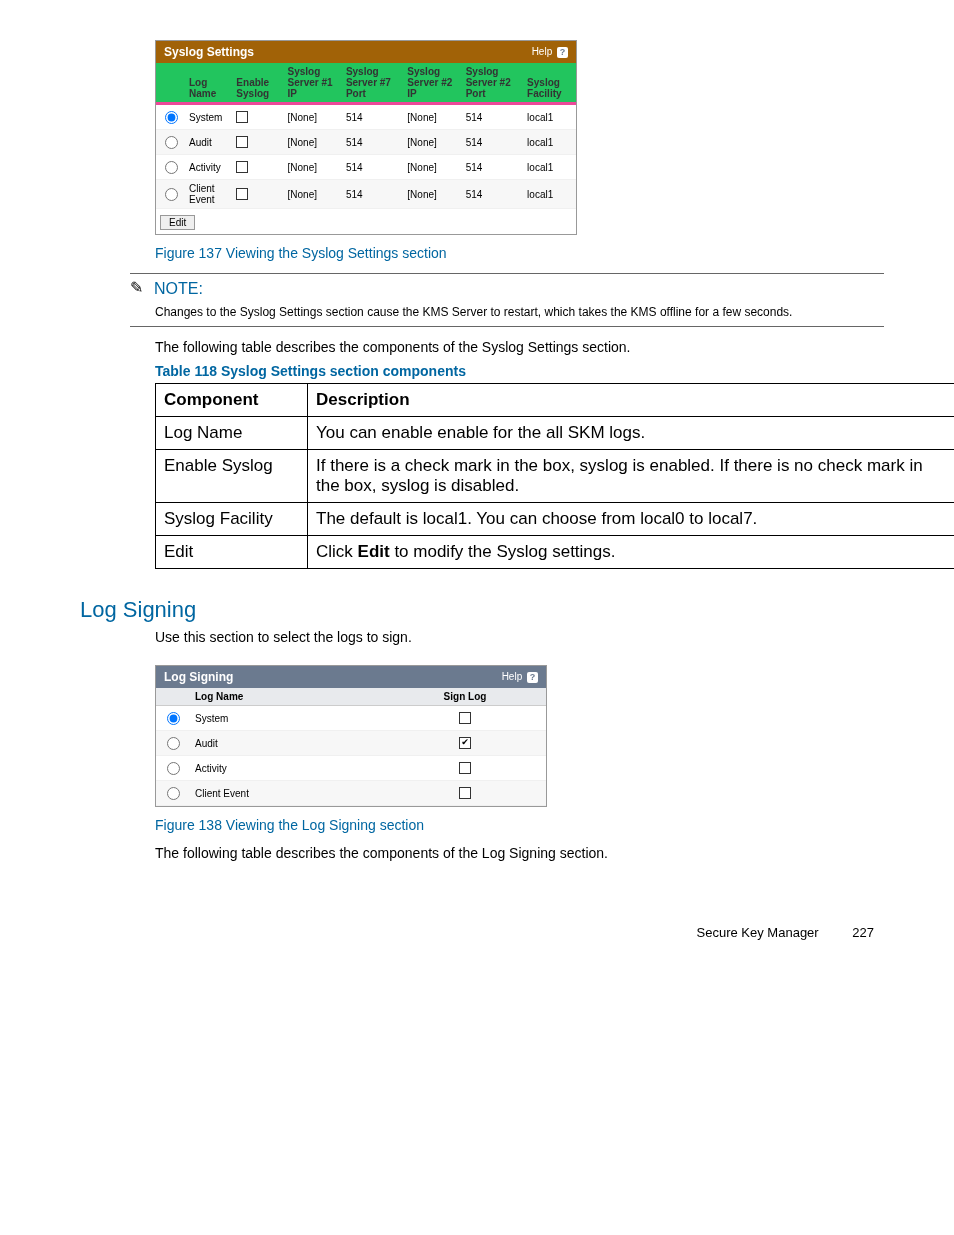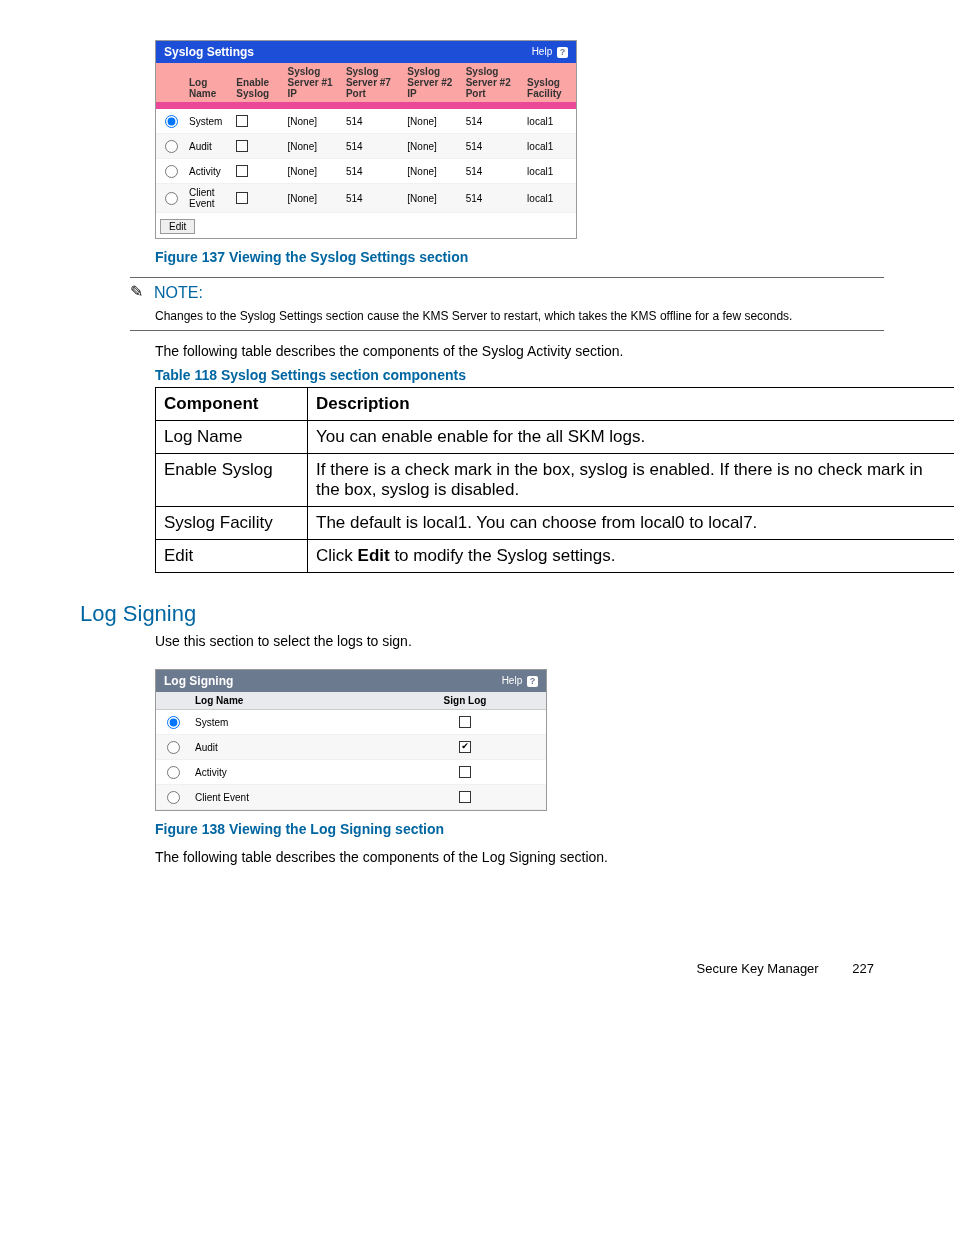--- a/index.html
+++ b/index.html
@@ -13,21 +13,21 @@
     background: #fff;
   }
   .panel {
     width: 420px;
     margin-left: 85px;
     margin-bottom: 10px;
     border: 1px solid #999;
     background: #fff;
   }
   .panel-header {
-    background: #1d4ed8;
+    background: #a16207;
     color: #fff;
     font-weight: bold;
     padding: 4px 8px;
     font-size: 12px;
     display: flex;
     justify-content: space-between;
     align-items: center;
   }
   .panel-header .help {
     font-size: 10px;
@@ -40,26 +40,26 @@
     text-align:center;line-height:11px;
     font-weight:bold;font-size:9px;
     border-radius:2px;margin-left:2px;
   }
   .panel table {
     width: 100%;
     border-collapse: collapse;
     font-size: 10px;
   }
   .panel thead th {
-    background: #fca5a5;
+    background: #22c55e;
     color: #333;
     font-weight: bold;
     text-align: left;
     padding: 3px 4px;
-    border-bottom: 7px solid #ec4899;
+    border-bottom: 3px solid #ec4899;
     vertical-align: bottom;
   }
   .panel tbody td {
     padding: 3px 4px;
     border-bottom: 1px solid #f0f0f0;
     background: #fff;
   }
   .panel tbody tr:nth-child(even) td { background:#f7f7f7; }
   .radio-cell { width:14px; text-align:center; }
   .checkbox-box {
@@ -71,21 +71,21 @@
   }
   .btn {
     font-size: 10px;
     padding: 1px 8px;
     background: #efefef;
     border: 1px solid #999;
     cursor: pointer;
   }
   .fig-caption {
     color: #0066a1;
-    font-weight: bold;
+    font-weight: normal;
     font-size: 14px;
     margin: 0 0 12px 85px;
   }
   .hr { border:0;border-top:1px solid #666;margin:4px 0 4px 60px; }
   .note-row { display:flex;align-items:flex-start;margin-left:60px;margin-top:6px;}
   .note-icon { width:20px;font-size:16px;line-height:16px;margin-right:4px;}
   .note-label { color:#0066a1;font-size:16px;font-weight:normal; }
   .note-text { margin:6px 0 6px 85px;font-size:12px;line-height:1.35; }
   .body-text { margin:12px 0 8px 85px;font-size:14px; }
   .table-caption { color:#0066a1;font-weight:bold;font-size:14px;margin:6px 0 4px 85px; }
@@ -107,21 +107,21 @@
     font-weight:normal;
     font-size:22px;
     margin:28px 0 6px 10px;
   }
   .panel2 { width:390px;margin-left:85px;border:1px solid #999;margin-top:20px;margin-bottom:10px; }
   .panel2 .panel-header { background:#6b7a8f; }
   .panel2 table { font-size:10px;width:100%;border-collapse:collapse; }
   .panel2 thead th { background:#e8eaed;padding:3px 6px;font-weight:bold;text-align:left;border-bottom:1px solid #ccc; }
   .panel2 tbody td { padding:3px 6px;border-bottom:1px solid #f0f0f0; }
   .panel2 tbody tr:nth-child(even) td { background:#f7f7f7; }
-  .footer { margin-top:96px;text-align:right;font-size:13px;padding-right:10px; }
+  .footer { margin-top:64px;text-align:right;font-size:13px;padding-right:10px; }
   .footer .pnum { margin-left:30px; }
 </style>
 </head>
 <body>
 
 <div class="panel">
   <div class="panel-header">
     <span>Syslog Settings</span>
     <span class="help">
       <span>Help</span>
@@ -192,21 +192,21 @@
 <div class="fig-caption">Figure 137 Viewing the Syslog Settings section</div>
 
 <hr class="hr">
 <div class="note-row">
   <span class="note-icon">✎</span>
   <span class="note-label">NOTE:</span>
 </div>
 <div class="note-text">Changes to the Syslog Settings section cause the KMS Server to restart, which takes the KMS offline for a few seconds.</div>
 <hr class="hr">
 
-<div class="body-text">The following table describes the components of the Syslog Activity section.</div>
+<div class="body-text">The following table describes the components of the Syslog Settings section.</div>
 <div class="table-caption">Table 118 Syslog Settings section components</div>
 
 <table class="doc-table">
   <thead>
     <tr>
       <th style="width:135px">Component</th>
       <th>Description</th>
     </tr>
   </thead>
   <tbody id="t118-body">

